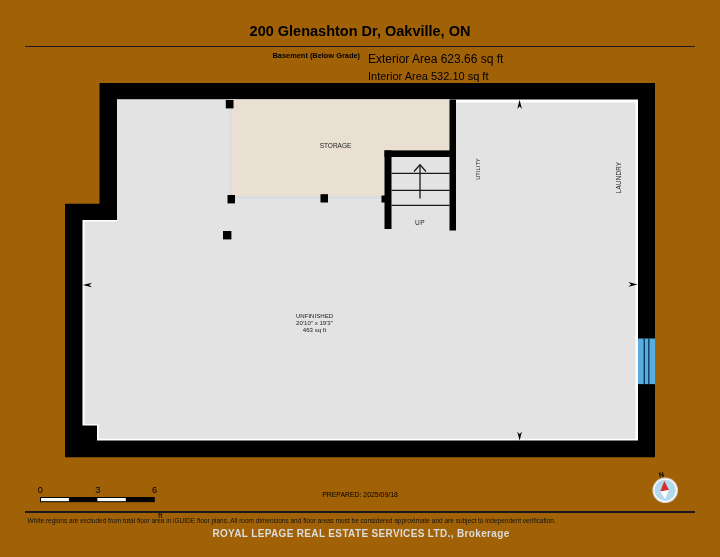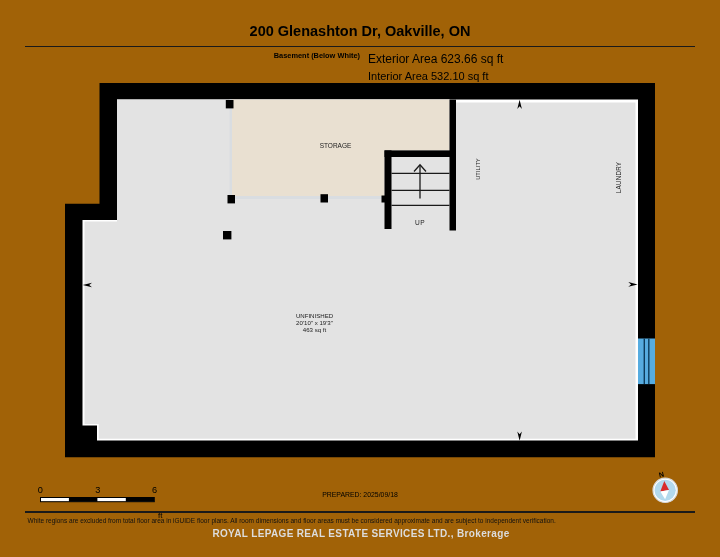--- a/index.html
+++ b/index.html
@@ -8,21 +8,21 @@
   .abs{position:absolute;}
 </style>
 </head>
 <body>
 <div id="page">
 
   <div class="abs" style="left:0;top:23px;width:720px;text-align:center;font-size:14.5px;font-weight:bold;color:#000;">200 Glenashton Dr, Oakville, ON</div>
 
   <div class="abs" style="left:25px;top:45.5px;width:670px;height:1.4px;background:#1a1a1a;"></div>
 
-  <div class="abs" style="left:60px;top:51px;width:300px;text-align:right;font-size:7.4px;font-weight:bold;color:#000;">Basement (Below White)</div>
+  <div class="abs" style="left:60px;top:51px;width:300px;text-align:right;font-size:7.4px;font-weight:bold;color:#000;">Basement (Below Grade)</div>
 
   <div class="abs" style="left:368px;top:52px;font-size:12px;color:#000;">Exterior Area 623.66 sq ft</div>
 
   <div class="abs" style="left:368px;top:70px;font-size:11px;color:#000;">Interior Area 532.10 sq ft</div>
 
   <svg class="abs" style="left:0;top:0;" width="720" height="557" viewBox="0 0 720 557">
 
     <g>
         <path d="M 99.5,83 H 655 V 457.2 H 65 V 203.7 H 99.5 Z" fill="#000"></path>
       </g>

